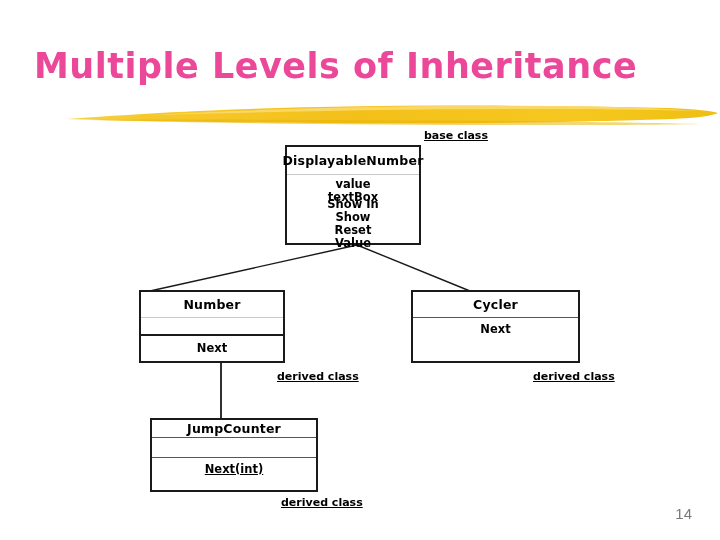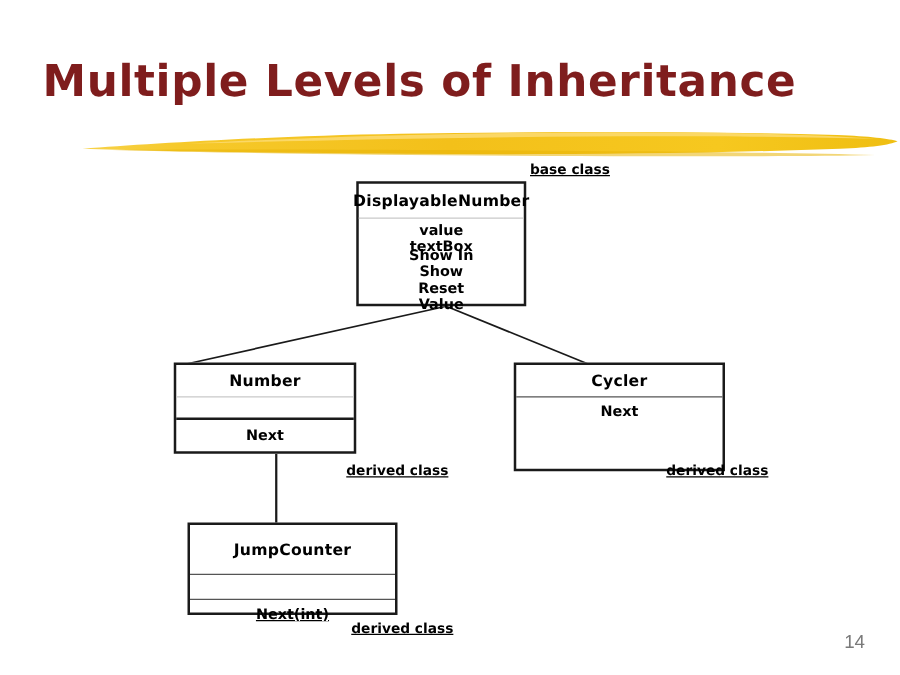--- a/index.html
+++ b/index.html
@@ -23,21 +23,21 @@
   
   .slide-title {
     position: absolute;
     left: 34px;
     top: 44px;
     width: 660px;
     font-family: "DejaVu Sans", sans-serif;
     font-weight: bold;
     font-size: 35px;
     letter-spacing: 0.5px;
-    color: #7f1d1d;
+    color: #ec4899;
     line-height: 44px;
     white-space: nowrap;
   }
 
   
   .brush-wrap {
     position: absolute;
     left: 60px;
     top: 95px;
     width: 660px;
@@ -107,28 +107,28 @@
   #box-base .c-attrs { height: 30px; padding-top: 2px; }
   #box-base .c-ops { height: 38px; }
 
   
   #box-number { left: 139px; top: 290px; width: 146px; height: 73px; }
   #box-number .c-name { height: 26px; }
   #box-number .c-attrs { height: 18px; }
   #box-number .c-ops { height: 25px; }
 
   
-  #box-cycler { left: 411px; top: 290px; width: 169px; height: 87px; }
+  #box-cycler { left: 411px; top: 290px; width: 169px; height: 73px; }
   #box-cycler .c-name { height: 26px; }
   #box-cycler .c-attrs { height: 21px; }
   #box-cycler .c-ops { height: 22px; }
 
   
   #box-jump { left: 150px; top: 418px; width: 168px; height: 74px; }
-  #box-jump .c-name { height: 40px; }
+  #box-jump .c-name { height: 18px; }
   #box-jump .c-attrs { height: 20px; }
   #box-jump .c-ops { height: 22px; text-decoration: underline; }
 
   
   .role-label {
     position: absolute;
     font-family: "DejaVu Sans", sans-serif;
     font-weight: bold;
     font-size: 11px;
     color: #000000;

